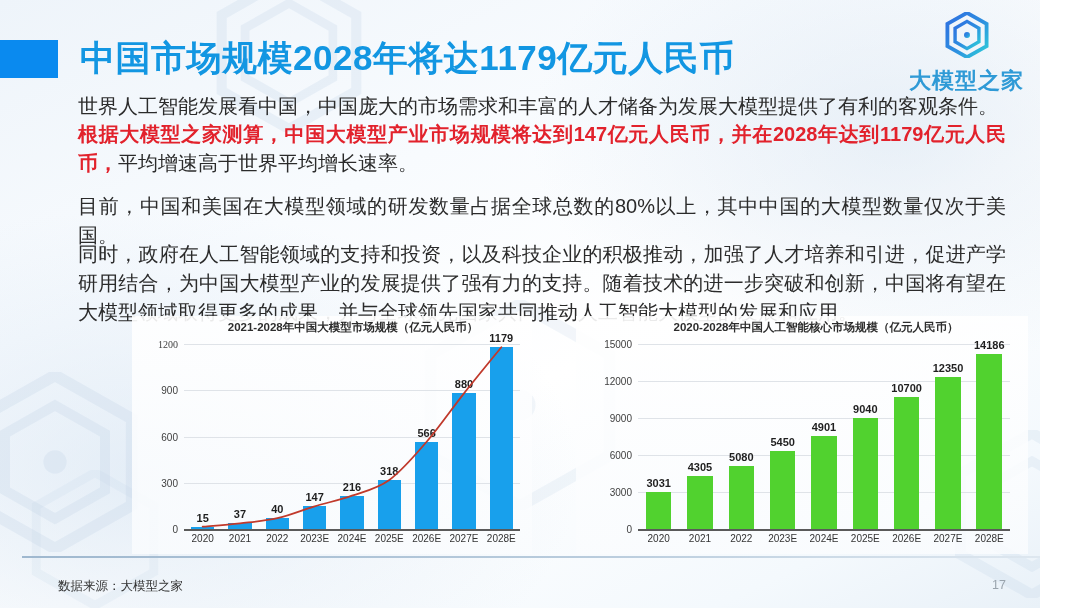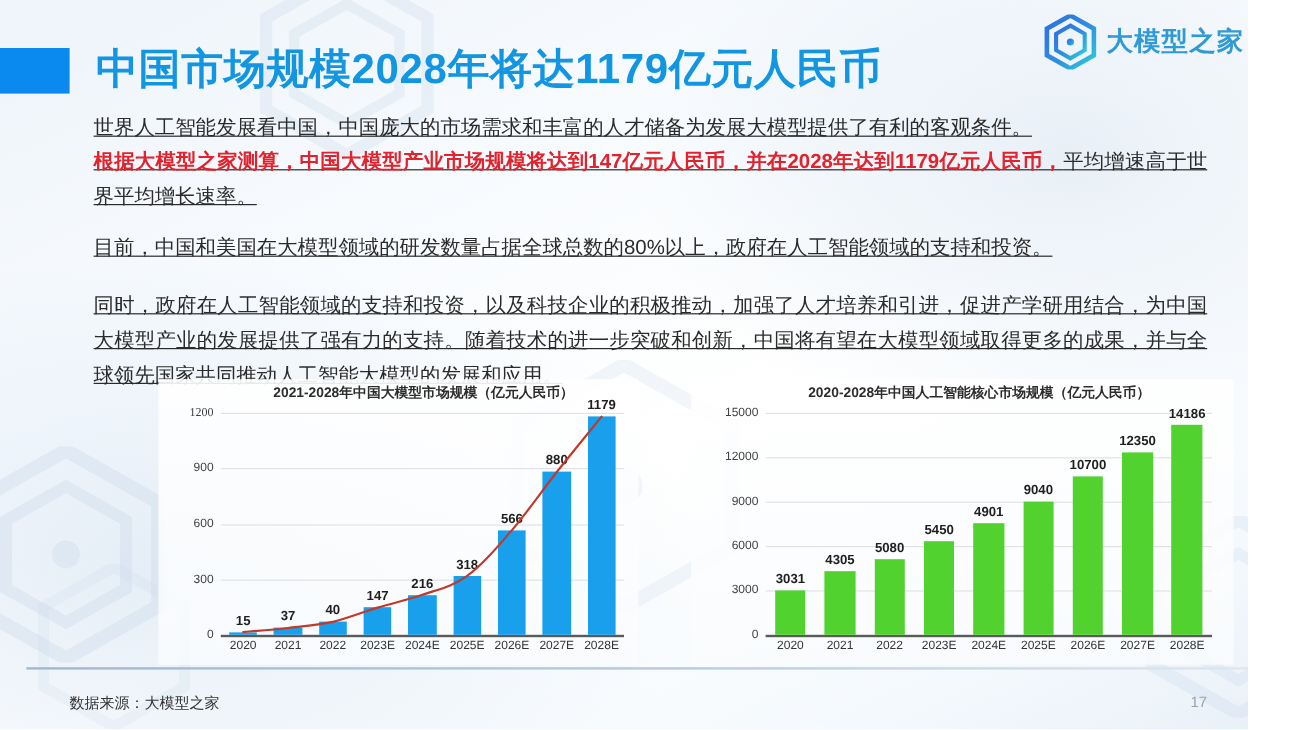--- a/index.html
+++ b/index.html
@@ -48,44 +48,44 @@
     font-weight: 700;
     color: #1296e2;
     letter-spacing: 0.5px;
     white-space: nowrap;
     line-height: 44px;
   }
 
   
   .logo-wrap {
     position: absolute;
-    right: 3px; top: 12px;
+    right: 16px; top: 12px;
     display: flex;
     align-items: center;
     gap: 8px;
+    flex-direction: column;
   }
   .logo-mark { width: 44px; height: 46px; }
   .logo-text {
     font-size: 22px;
     font-weight: 700;
     color: #2f9ad6;
     letter-spacing: 1px;
     white-space: nowrap;
   }
 
   
   .copy {
     position: absolute;
     left: 78px;
     width: 928px;
-    font-size: 17px;
+    font-size: 20px;
     line-height: 29px;
     color: #2b2b2b;
     text-align: justify;
-    text-decoration: underline;
   }
   .copy.p1 { top: 92px; }
   .copy.p2 { top: 192px; }
   .hl {
     color: #e2222c;
     font-weight: 700;
   }
 
   
   .chart-panel {
@@ -254,21 +254,21 @@
     </span>
     <span class="logo-text">大模型之家</span>
   </div>
 
   <div class="copy p1">世界人工智能发展看中国，中国庞大的市场需求和丰富的人才储备为发展大模型提供了有利的客观条件。</div>
 
   <div class="copy p2" style="top:120px;">
     <span class="hl">根据大模型之家测算，中国大模型产业市场规模将达到147亿元人民币，并在2028年达到1179亿元人民币，</span><span>平均增速高于世界平均增长速率。</span>
   </div>
 
-  <div class="copy" style="top:192px;">目前，中国和美国在大模型领域的研发数量占据全球总数的80%以上，政府在人工智能领域的支持和投资。</div>
+  <div class="copy" style="top:192px;">目前，中国和美国在大模型领域的研发数量占据全球总数的80%以上，其中中国的大模型数量仅次于美国。</div>
 
   <div class="copy" style="top:240px;">同时，政府在人工智能领域的支持和投资，以及科技企业的积极推动，加强了人才培养和引进，促进产学研用结合，为中国大模型产业的发展提供了强有力的支持。随着技术的进一步突破和创新，中国将有望在大模型领域取得更多的成果，并与全球领先国家共同推动人工智能大模型的发展和应用。</div>
 
   <div class="chart-panel" id="chart-left">
     <div class="chart-title">2021-2028年中国大模型市场规模（亿元人民币）</div>
     <div class="plot" id="plot-left">
         <div class="ytick" style="left: 4px; width: 42px; top: 213px;">0</div>
         <div class="gridline" style="left: 52px; top: 166.75px; width: 336px;"></div>
         <div class="ytick" style="left: 4px; width: 42px; top: 166.75px;">300</div>
         <div class="gridline" style="left: 52px; top: 120.5px; width: 336px;"></div>

